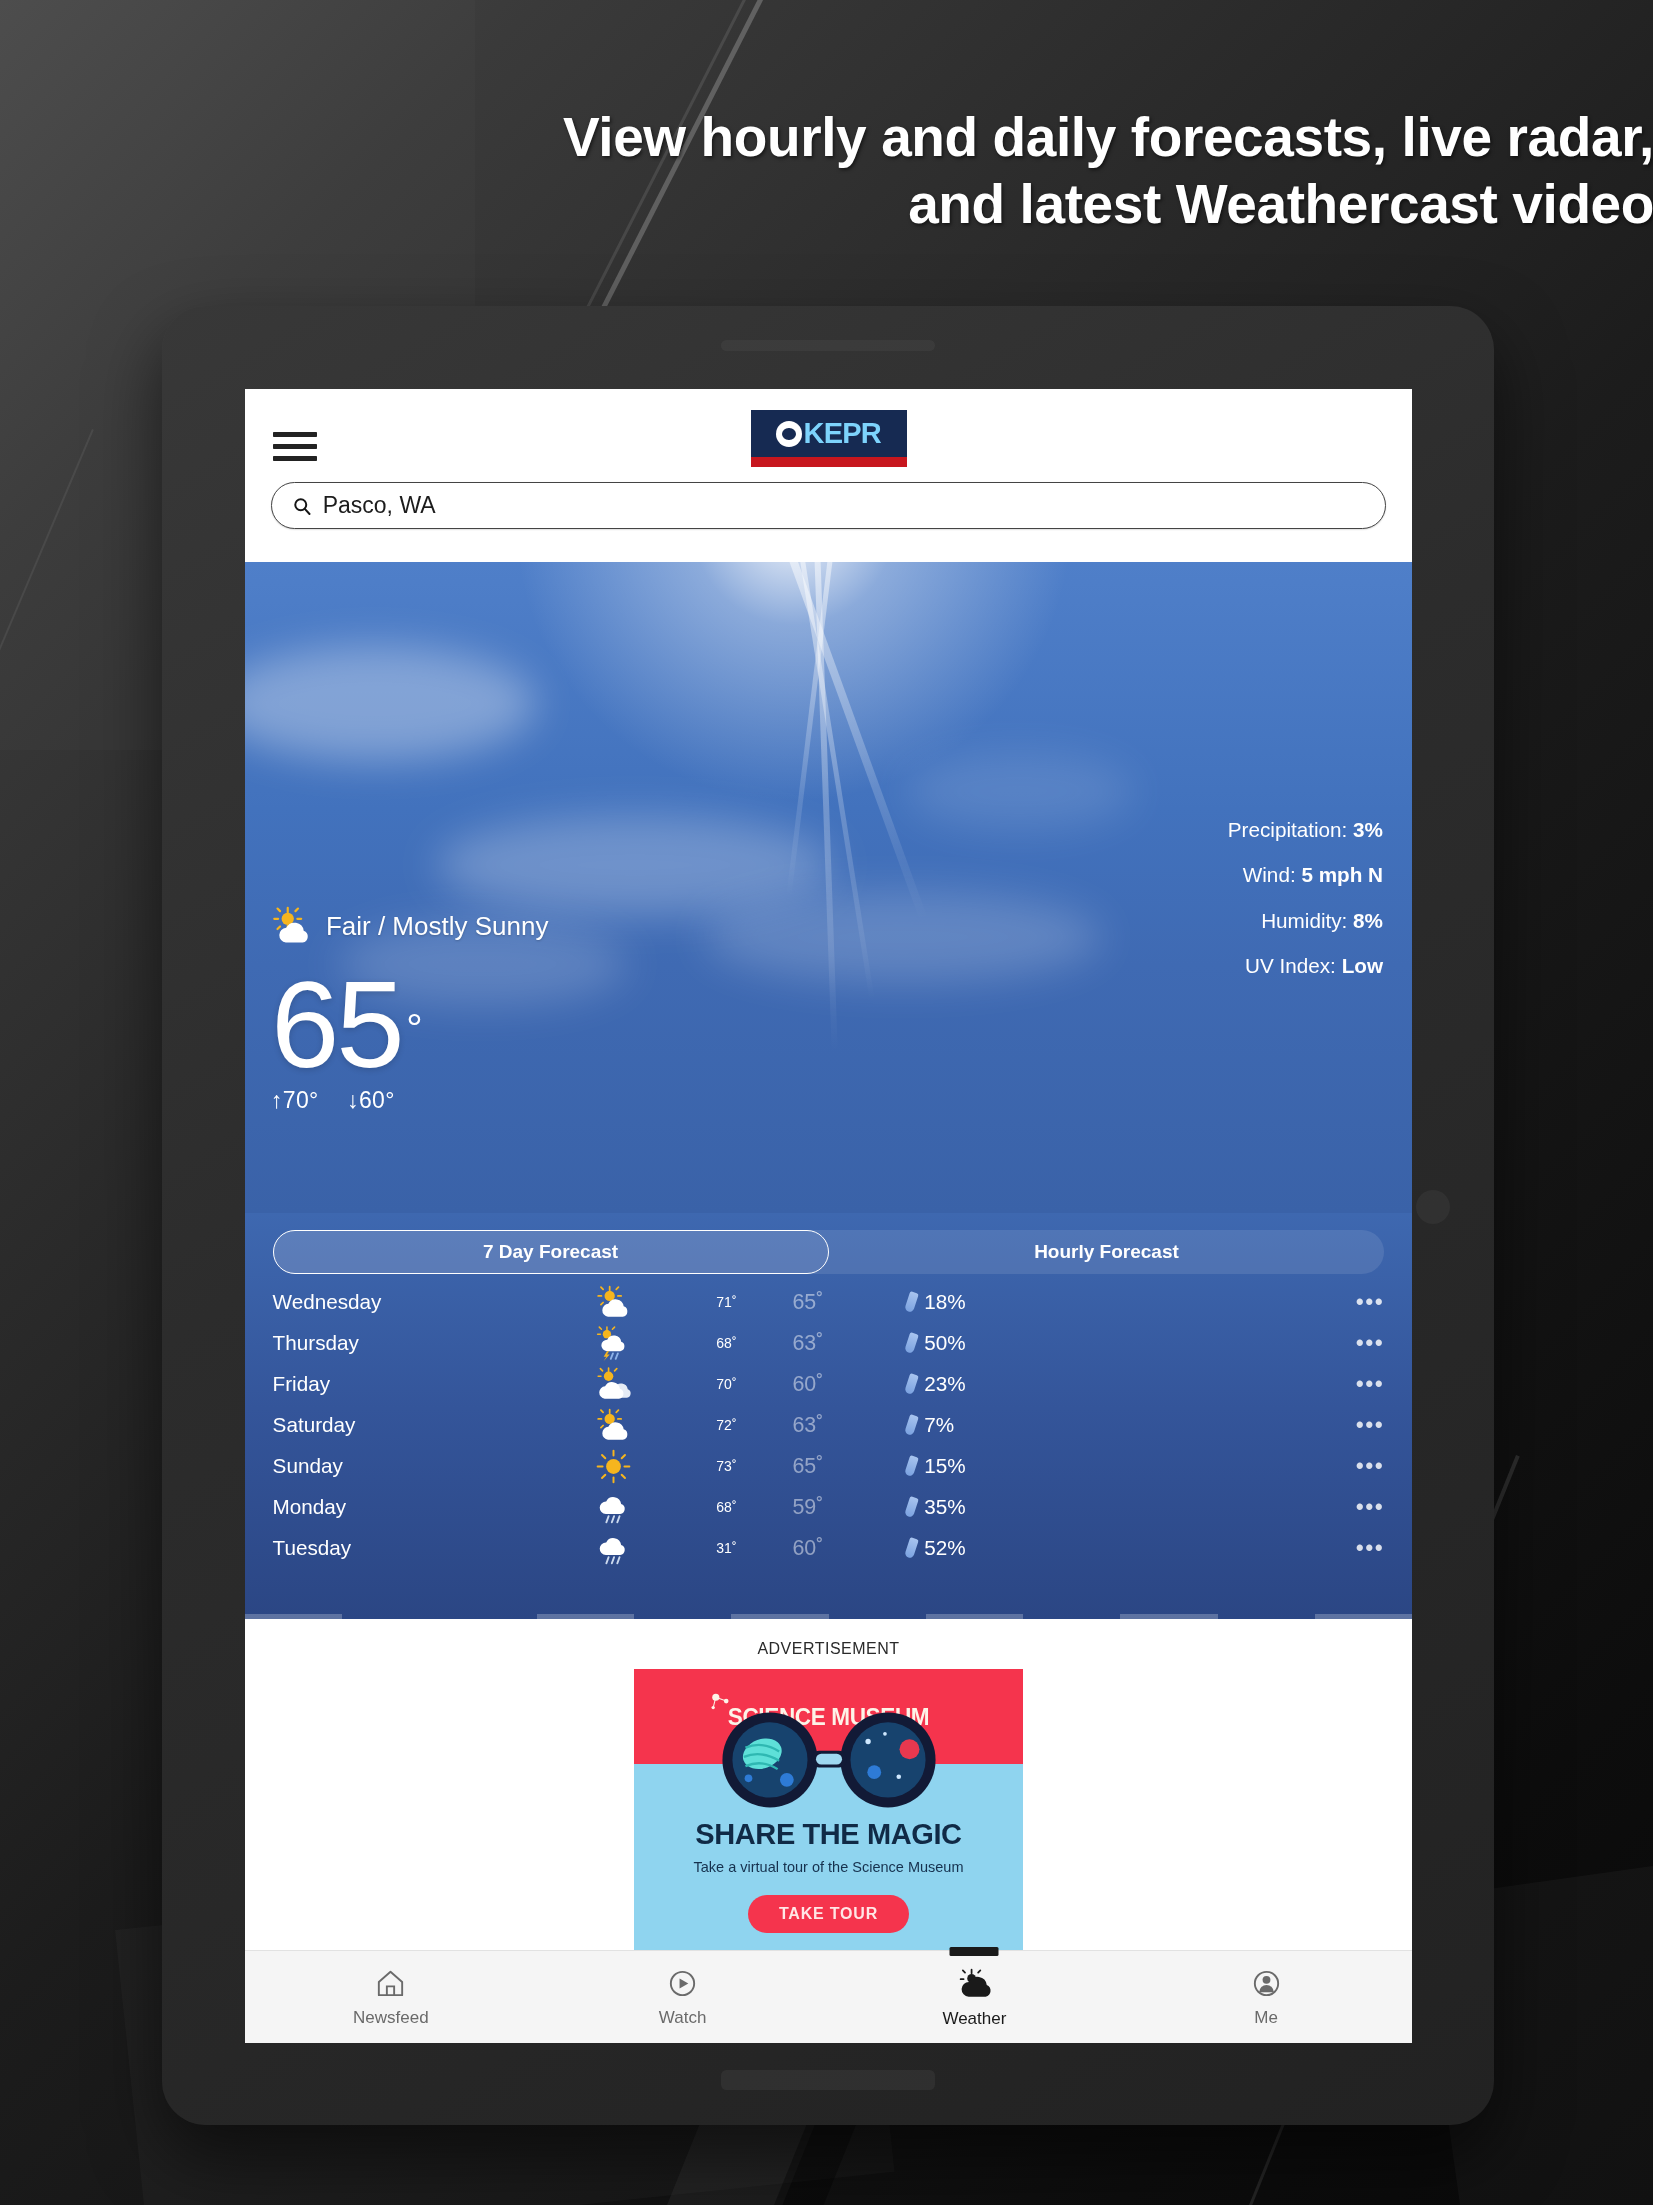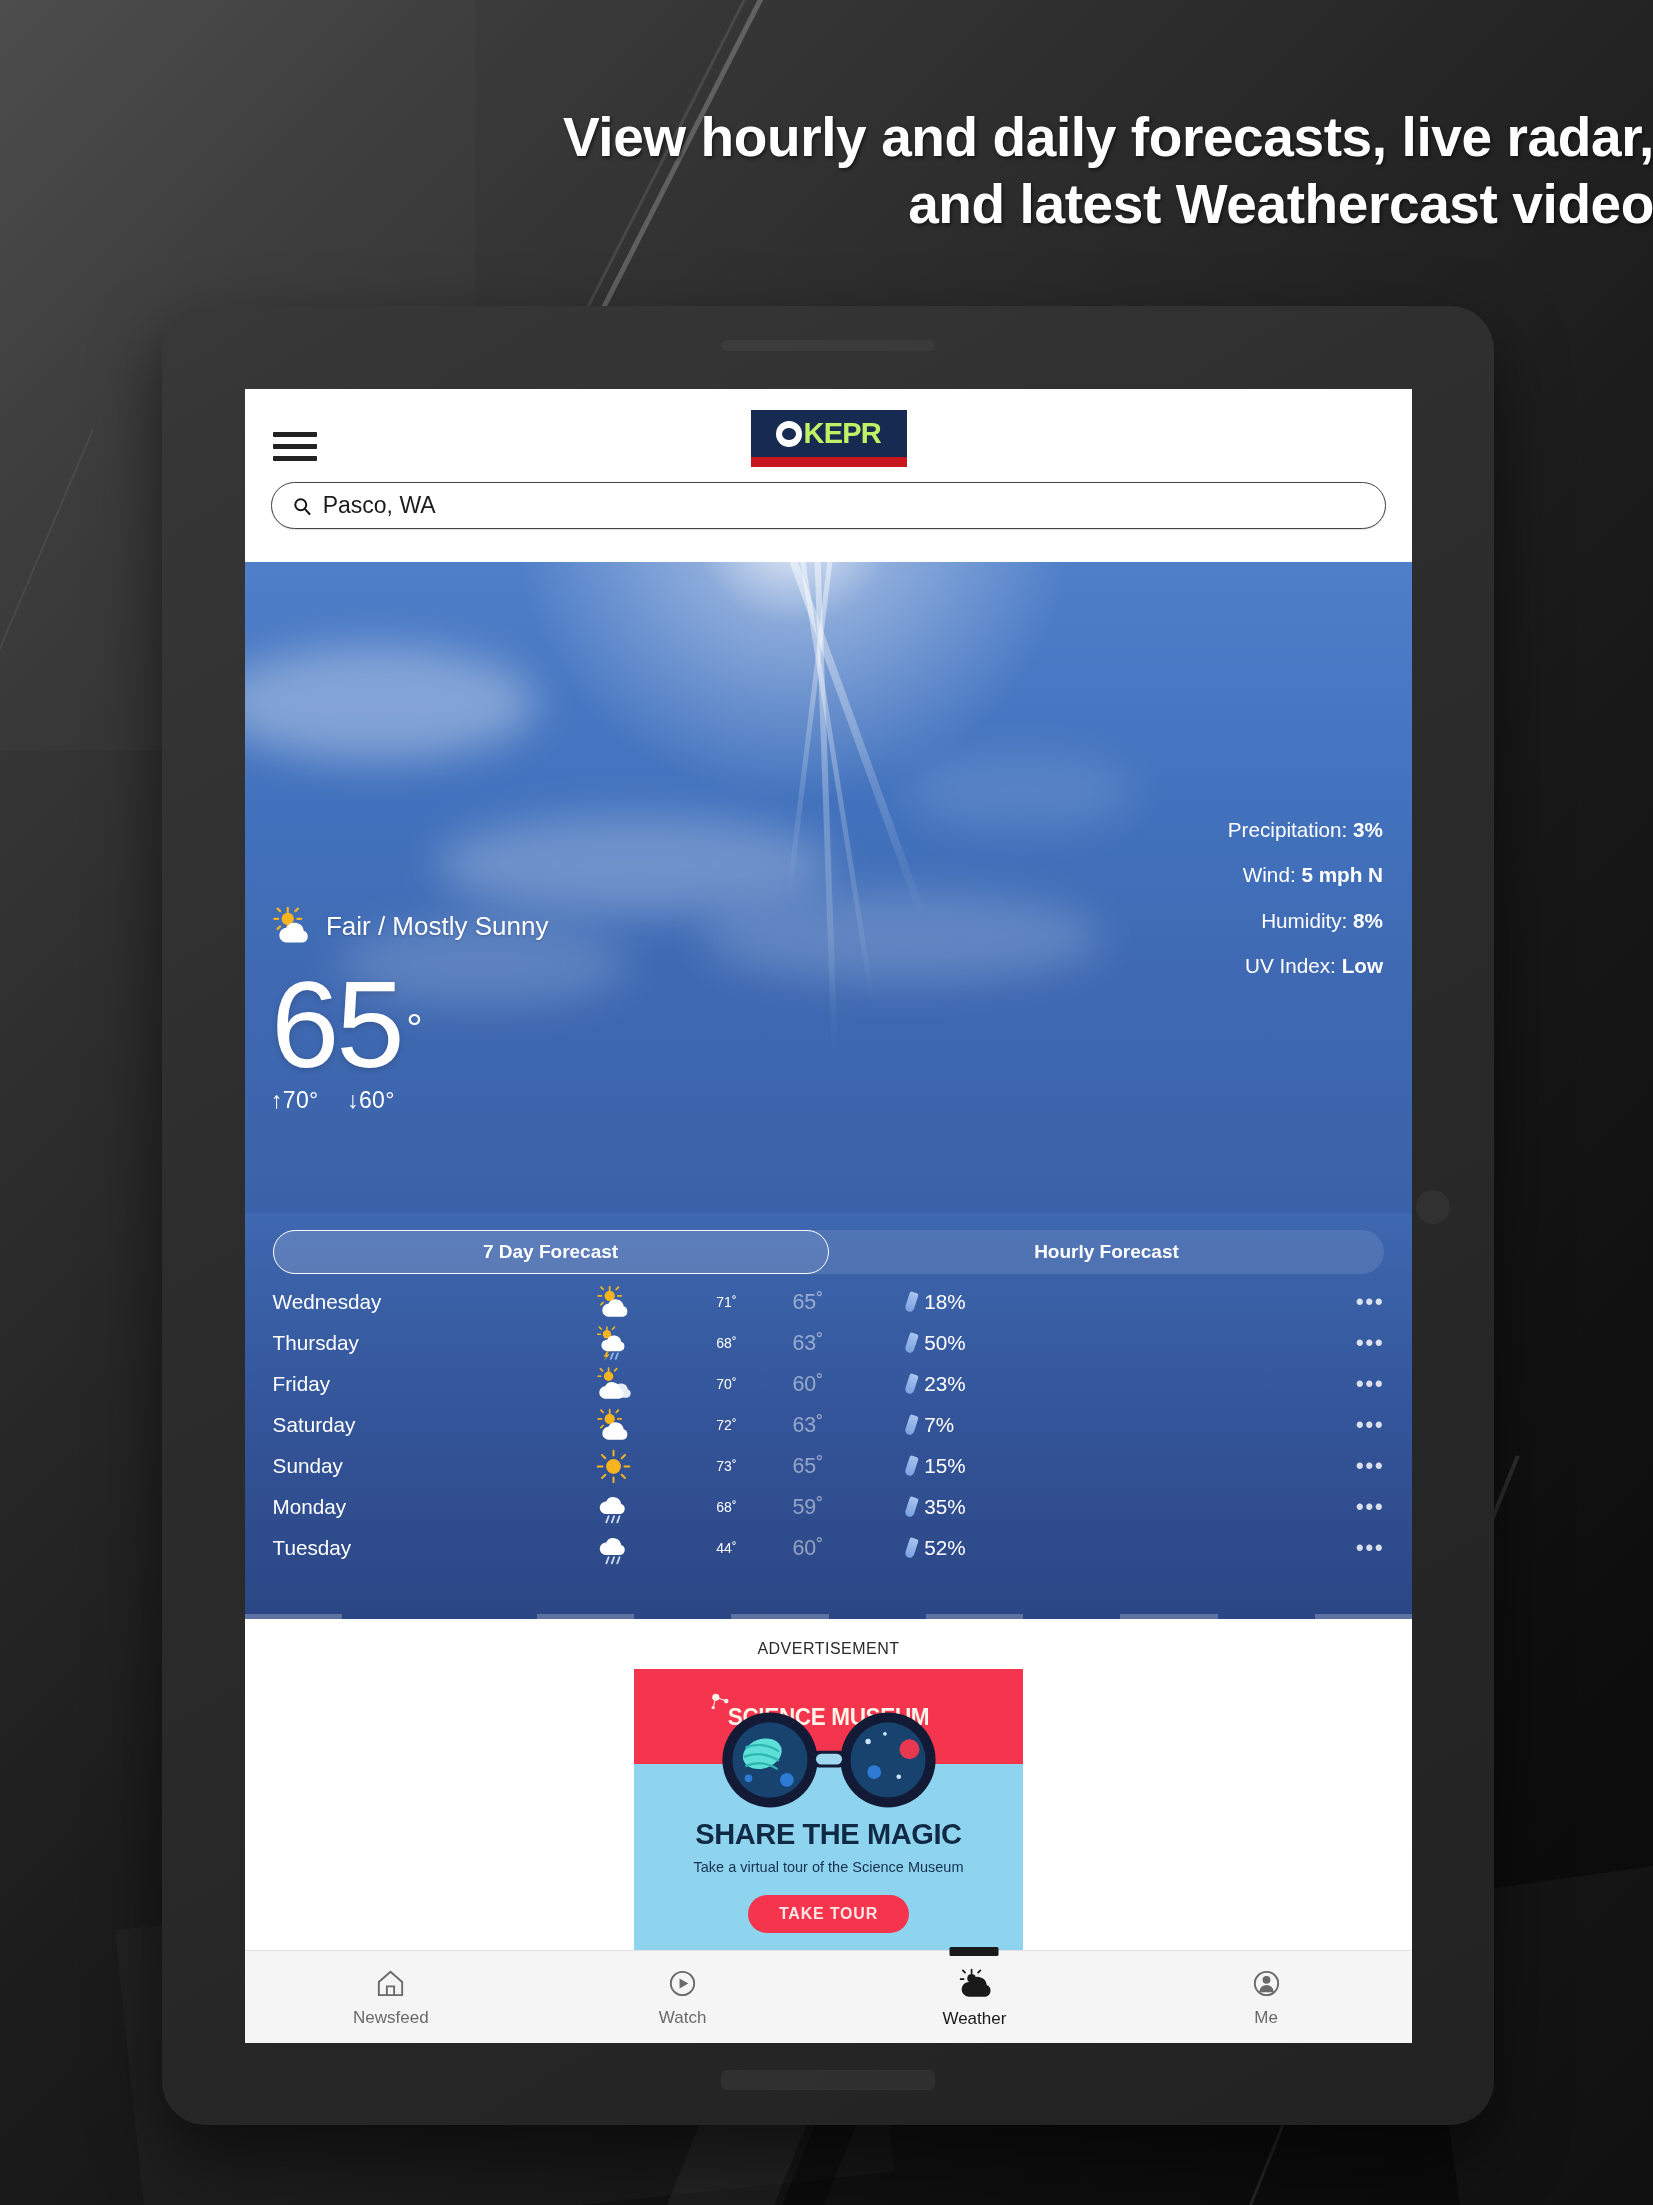--- a/index.html
+++ b/index.html
@@ -159,21 +159,21 @@
   }
   #kepr-eye::after {
     content: "";
     width: 13.8px; height: 12.3px;
     border-radius: 50%;
     background: #162a52;
     display: block;
     position: relative;
   }
   #kepr-wordmark {
-    color: #bef264;
+    color: #7dd3fc;
     font-size: 29px;
     font-weight: 900;
     letter-spacing: -0.8px;
     line-height: 1;
   }
   #kepr-logo-bar {
     width: 100%;
     height: 10.7px;
     background: #c7161e;
     margin-top: auto;
@@ -818,21 +818,21 @@
             <span class="fr-icon">
               <svg viewBox="0 0 64 64">
                 <path d="M18 44 a11.5 11.5 0 0 1 0.6 -23 a14.5 14.5 0 0 1 27.4 4.4 a9.6 9.6 0 0 1 -1.7 18.6 Z" fill="#ffffff"></path>
                 <g stroke="#cbd9ee" stroke-width="3.6" stroke-linecap="round">
                   <line x1="23" y1="48" x2="19" y2="59"></line>
                   <line x1="33" y1="48" x2="29" y2="59"></line>
                   <line x1="43" y1="48" x2="39" y2="59"></line>
                 </g>
               </svg>
             </span>
-            <span class="fr-high">44˚</span>
+            <span class="fr-high">31˚</span>
             <span class="fr-low">60˚</span>
             <span class="fr-precip">
               <i class="drop"></i>
               <span>52%</span>
             </span>
             <span class="fr-more">•••</span>
           </div>
 
         </div>
 

